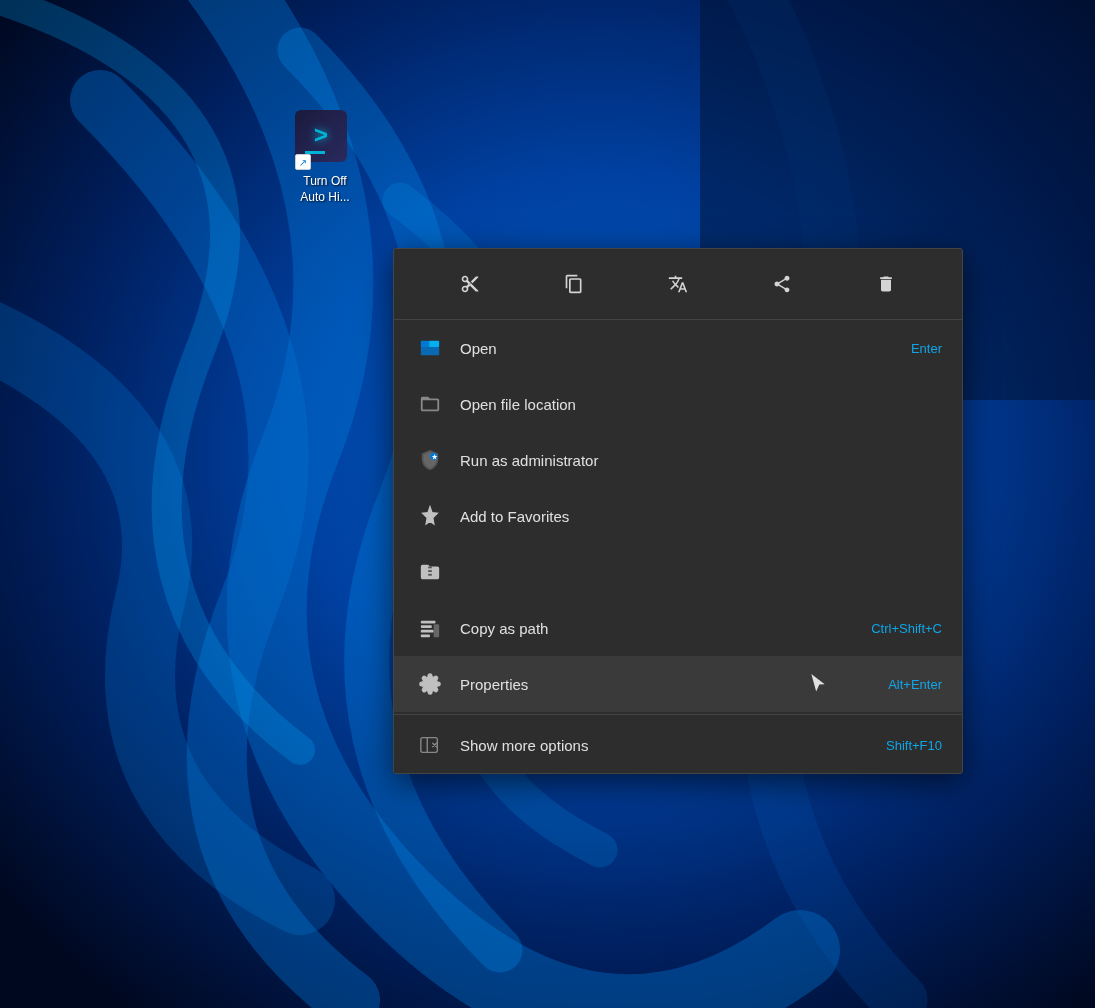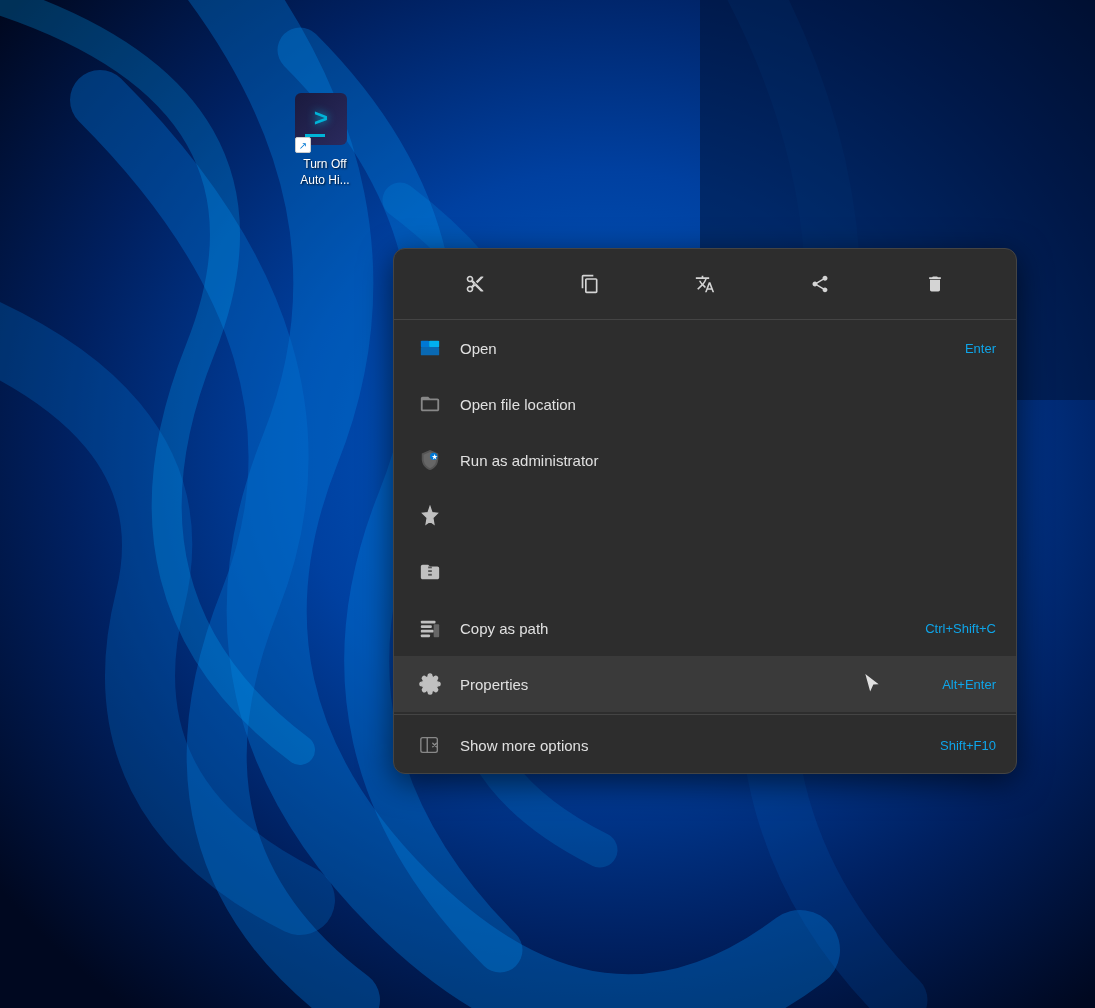--- a/index.html
+++ b/index.html
@@ -17,21 +17,21 @@
       width: 100%;
       height: 100%;
       position: absolute;
       background: radial-gradient(ellipse at 60% 40%, #0060c8 0%, #0040a0 30%, #002878 60%, #001040 100%);
       overflow: hidden;
     }
 
     
     .desktop-icon {
       position: absolute;
-      top: 93px;
+      top: 110px;
       left: 280px;
       display: flex;
       flex-direction: column;
       align-items: center;
       width: 90px;
       cursor: pointer;
     }
 
     .icon-img {
       width: 60px;
@@ -95,23 +95,23 @@
       text-align: center;
       text-shadow: 1px 1px 2px rgba(0,0,0,0.8);
       line-height: 1.3;
     }
 
     
     .context-menu {
       position: absolute;
       top: 248px;
       left: 393px;
-      width: 624px;
+      width: 570px;
       background: #2d2d2d;
-      border-radius: 12px;
+      border-radius: 3px;
       box-shadow: 0 8px 32px rgba(0,0,0,0.6);
       overflow: hidden;
       border: 1px solid #444;
     }
 
     
     .menu-toolbar {
       display: flex;
       align-items: center;
       justify-content: space-around;
@@ -310,20 +310,21 @@
       <span class="menu-item-shortcut"></span>
     </div>
 
 
     <div class="menu-item">
       <div class="menu-item-icon">
         <svg viewBox="0 0 24 24" style="width:22px;height:22px;" fill="none" stroke="#c0c0c0" stroke-width="1.5">
           <path d="M12 2l2.09 6.26L20 9l-5 4.87 1.18 6.88L12 17.77l-4.18 2.98L9 13.87 4 9l5.91-.74L12 2z"></path>
         </svg>
       </div>
+      <span class="menu-item-label">Add to Favorites</span>
       <span class="menu-item-shortcut"></span>
     </div>
 
     <div class="menu-item">
       <div class="menu-item-icon">
         <svg viewBox="0 0 24 24" style="width:22px;height:22px;" fill="#888">
           <path d="M20 6h-8l-2-2H4c-1.1 0-2 .9-2 2v12c0 1.1.9 2 2 2h16c1.1 0 2-.9 2-2V8c0-1.1-.9-2-2-2z"></path>
           <rect x="10" y="6" width="4" height="2" fill="#555"></rect>
           <rect x="10" y="10" width="4" height="2" fill="#555"></rect>
           <rect x="10" y="14" width="4" height="2" fill="#555"></rect>

